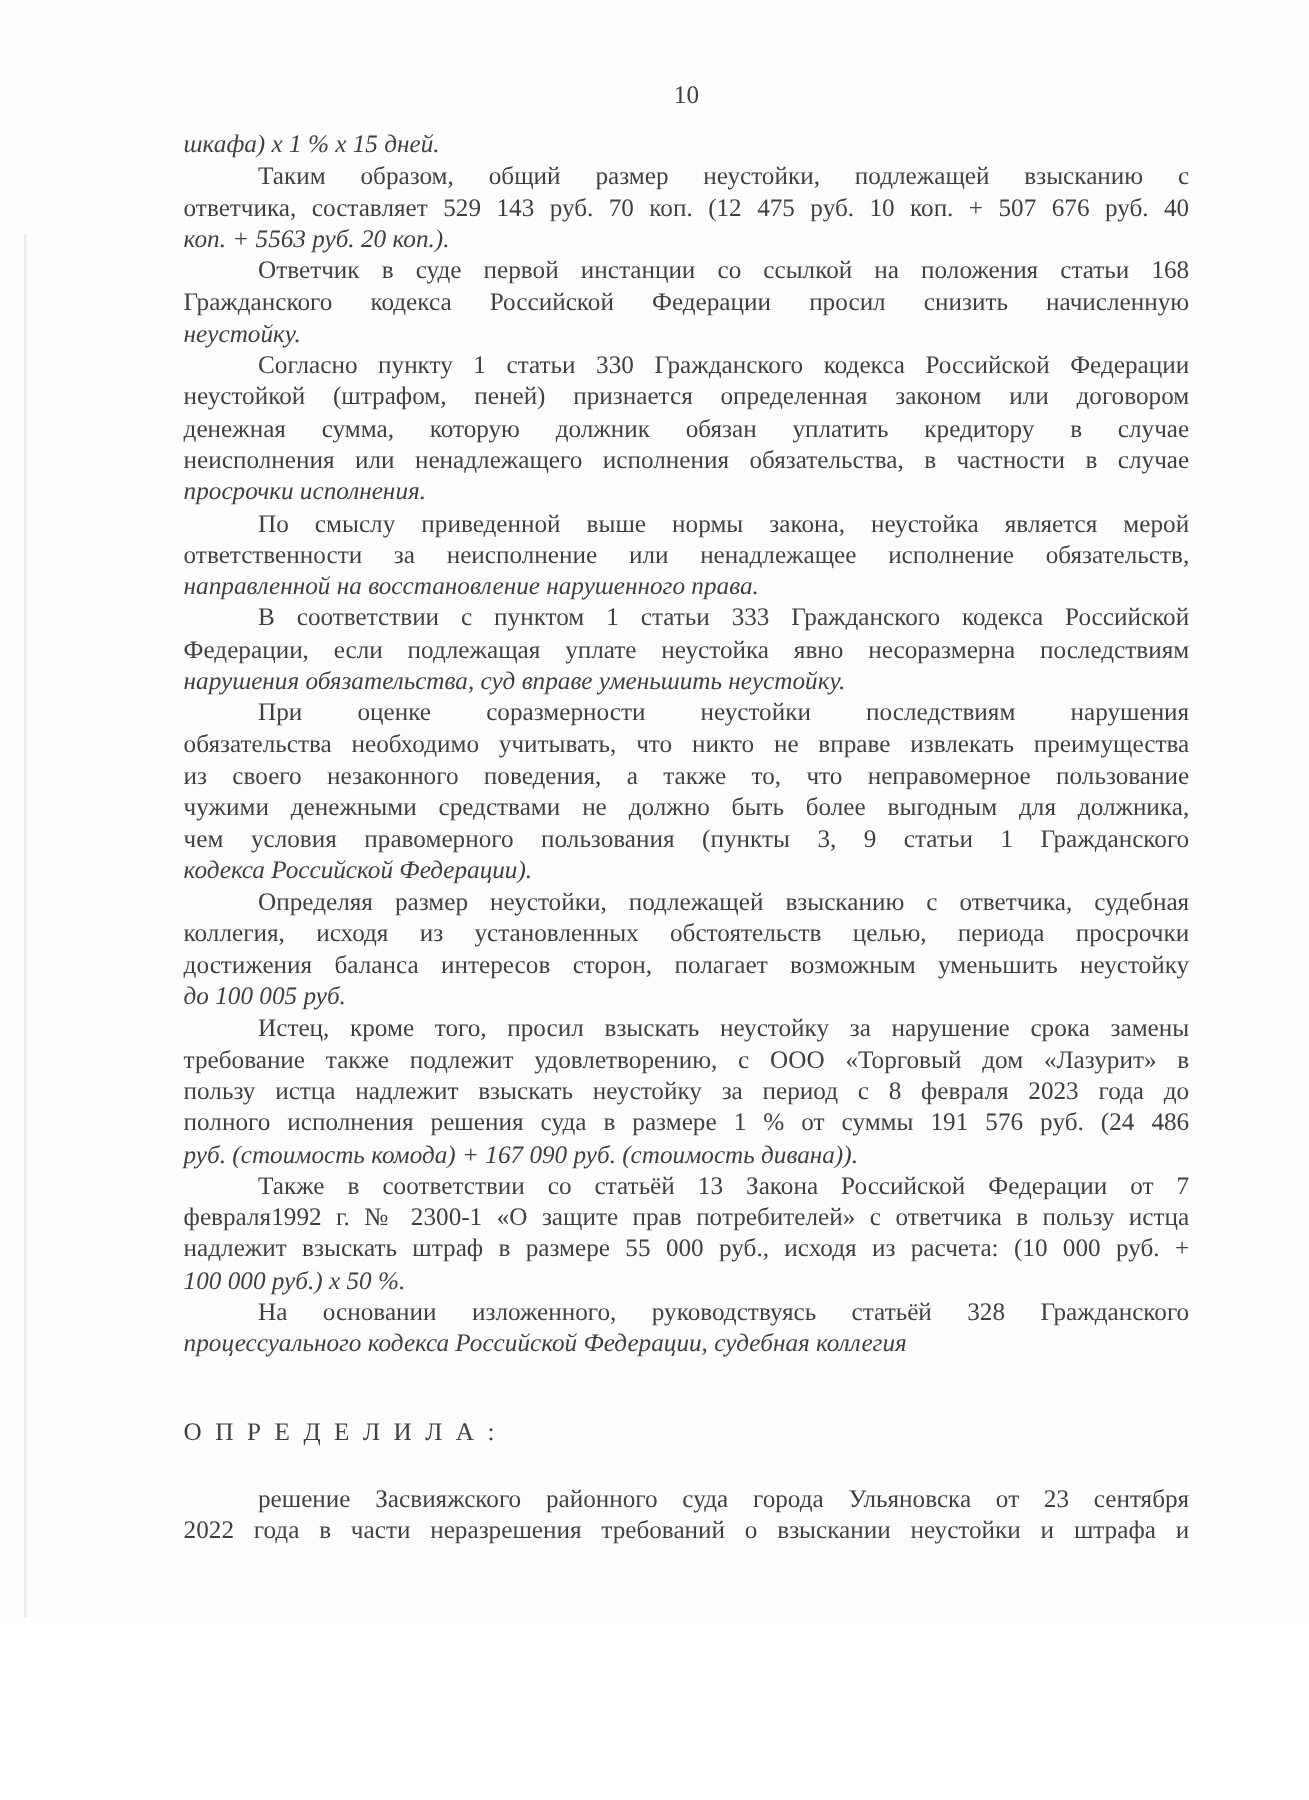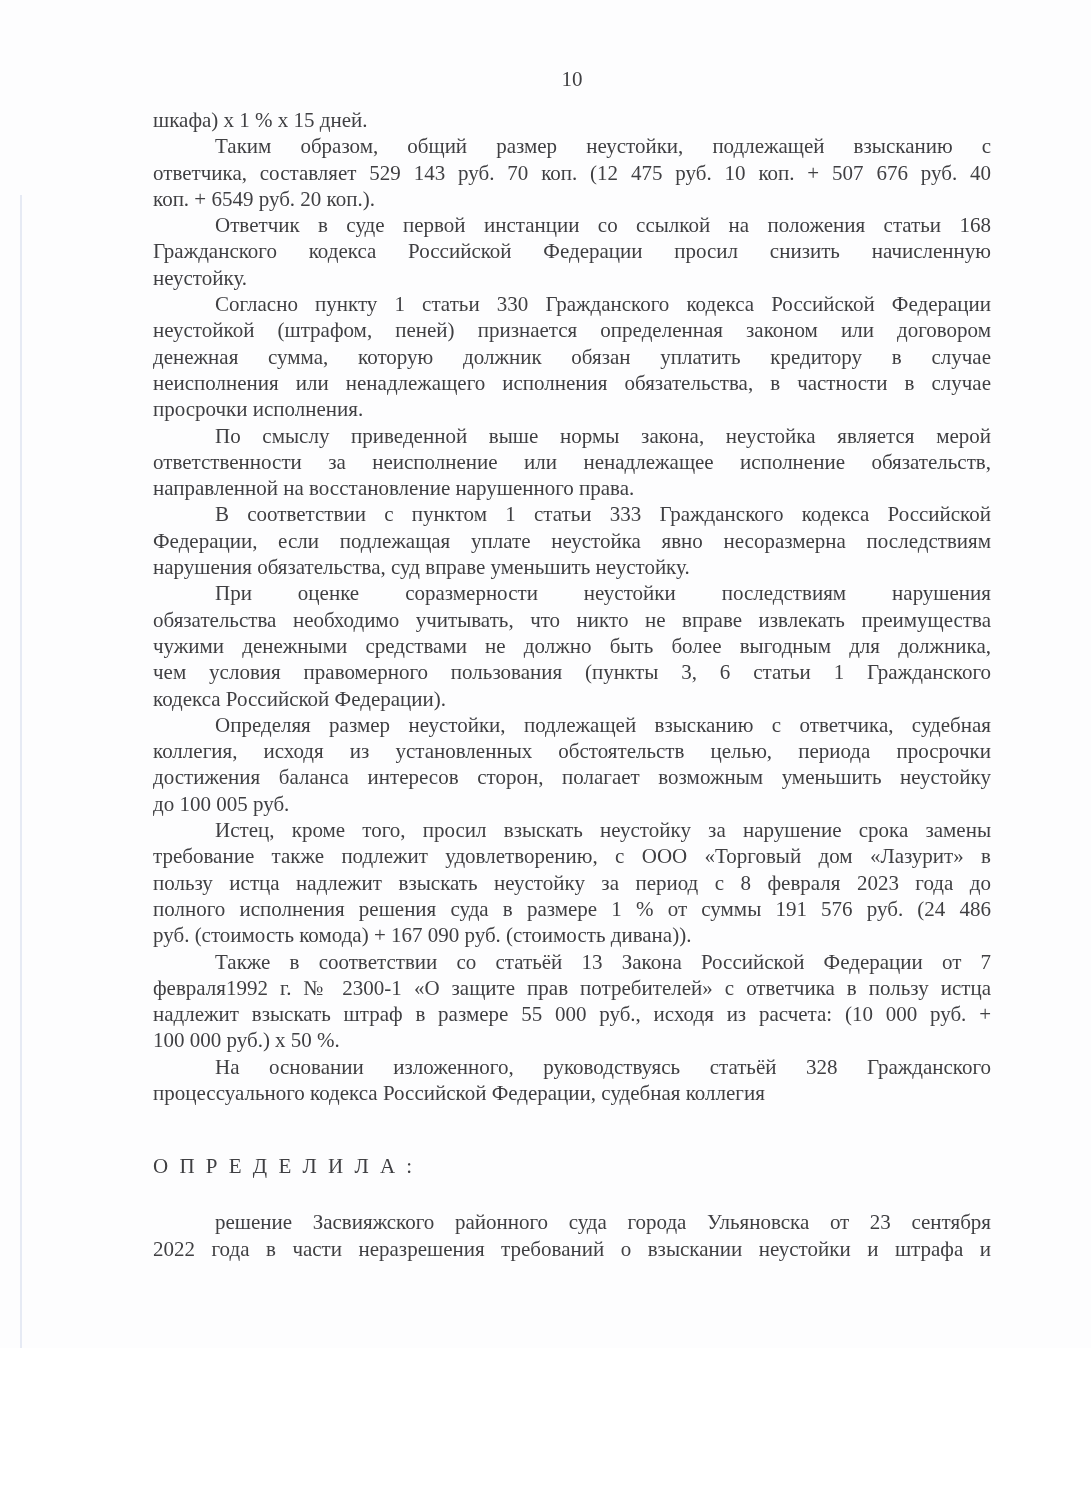--- a/index.html
+++ b/index.html
@@ -57,21 +57,21 @@
   }
   .para { margin: 0; }
   .line {
     font-size: 21px;
     line-height: 26.3px;
     text-align: justify;
     text-align-last: justify;
     white-space: normal;
   }
   .line.first { text-indent: 62px; }
-  .line.last { text-align-last: left; }
+  .line.last { text-align-last: left; font-style: italic; }
   .heading {
     margin-top: 47px;
     margin-bottom: 29px;
     text-align: left;
     font-size: 21px;
     line-height: 27px;
     letter-spacing: 3px;
   }
 </style>
 </head>
@@ -83,21 +83,21 @@
   <div class="content">
     <div class="pageno">10</div>
 
     <div id="body-paragraphs">
         <div class="para">
           <div class="line last">шкафа) х 1 % х 15 дней.</div>
         </div>
         <div class="para">
           <div class="line first">Таким образом, общий размер неустойки, подлежащей взысканию с</div>
           <div class="line">ответчика, составляет 529 143 руб. 70 коп. (12 475 руб. 10 коп. + 507 676 руб. 40</div>
-          <div class="line last">коп. + 6549 руб. 20 коп.).</div>
+          <div class="line last">коп. + 5563 руб. 20 коп.).</div>
         </div>
         <div class="para">
           <div class="line first">Ответчик в суде первой инстанции со ссылкой на положения статьи 168</div>
           <div class="line">Гражданского кодекса Российской Федерации просил снизить начисленную</div>
           <div class="line last">неустойку.</div>
         </div>
         <div class="para">
           <div class="line first">Согласно пункту 1 статьи 330 Гражданского кодекса Российской Федерации</div>
           <div class="line">неустойкой (штрафом, пеней) признается определенная законом или договором</div>
           <div class="line">денежная сумма, которую должник обязан уплатить кредитору в случае</div>
@@ -110,22 +110,23 @@
           <div class="line last">направленной на восстановление нарушенного права.</div>
         </div>
         <div class="para">
           <div class="line first">В соответствии с пунктом 1 статьи 333 Гражданского кодекса Российской</div>
           <div class="line">Федерации, если подлежащая уплате неустойка явно несоразмерна последствиям</div>
           <div class="line last">нарушения обязательства, суд вправе уменьшить неустойку.</div>
         </div>
         <div class="para">
           <div class="line first">При оценке соразмерности неустойки последствиям нарушения</div>
           <div class="line">обязательства необходимо учитывать, что никто не вправе извлекать преимущества</div>
+          <div class="line">из своего незаконного поведения, а также то, что неправомерное пользование</div>
           <div class="line">чужими денежными средствами не должно быть более выгодным для должника,</div>
-          <div class="line">чем условия правомерного пользования (пункты 3, 6 статьи 1 Гражданского</div>
+          <div class="line">чем условия правомерного пользования (пункты 3, 9 статьи 1 Гражданского</div>
           <div class="line last">кодекса Российской Федерации).</div>
         </div>
         <div class="para">
           <div class="line first">Определяя размер неустойки, подлежащей взысканию с ответчика, судебная</div>
           <div class="line">коллегия, исходя из установленных обстоятельств целью, периода просрочки</div>
           <div class="line">достижения баланса интересов сторон, полагает возможным уменьшить неустойку</div>
           <div class="line last">до 100 005 руб.</div>
         </div>
         <div class="para">
           <div class="line first">Истец, кроме того, просил взыскать неустойку за нарушение срока замены</div>

